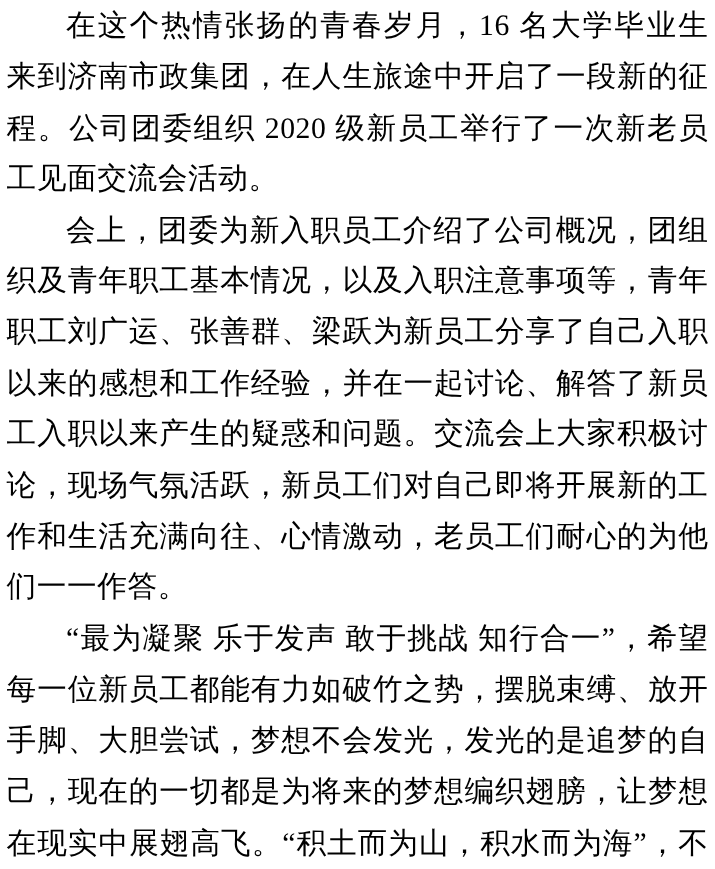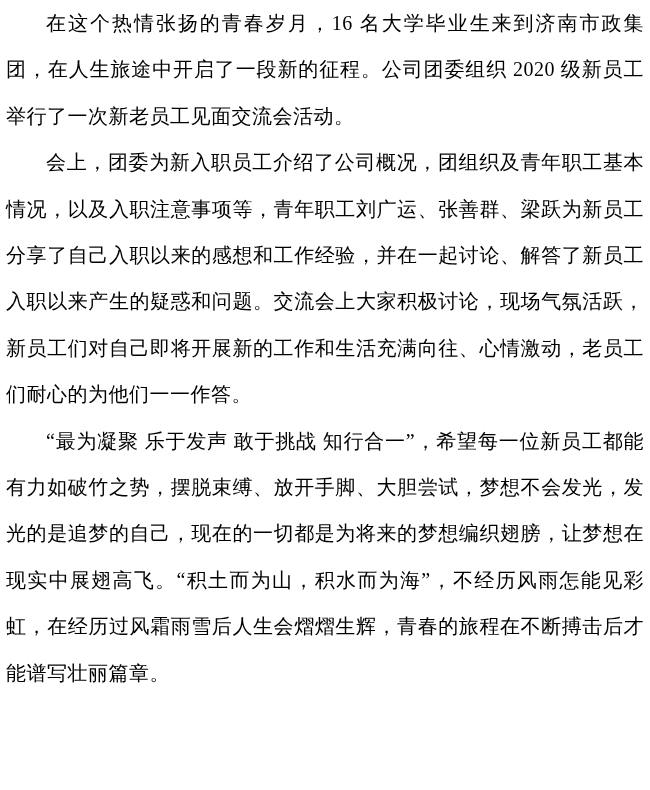--- a/index.html
+++ b/index.html
@@ -13,21 +13,21 @@
     overflow: hidden;
   }
   .page {
     box-sizing: border-box;
     width: 650px;
     height: 790px;
     padding: 0 6px;
     background: #ffffff;
     color: #000000;
     font-family: "Liberation Serif", serif;
-    font-size: 20px;
+    font-size: 27px;
     line-height: 46.4px;
     text-align: justify;
     text-justify: inter-character;
     letter-spacing: 0.5px;
   }
   .para {
     margin: 0;
     padding: 0;
     text-indent: 2em;
     word-break: break-all;

